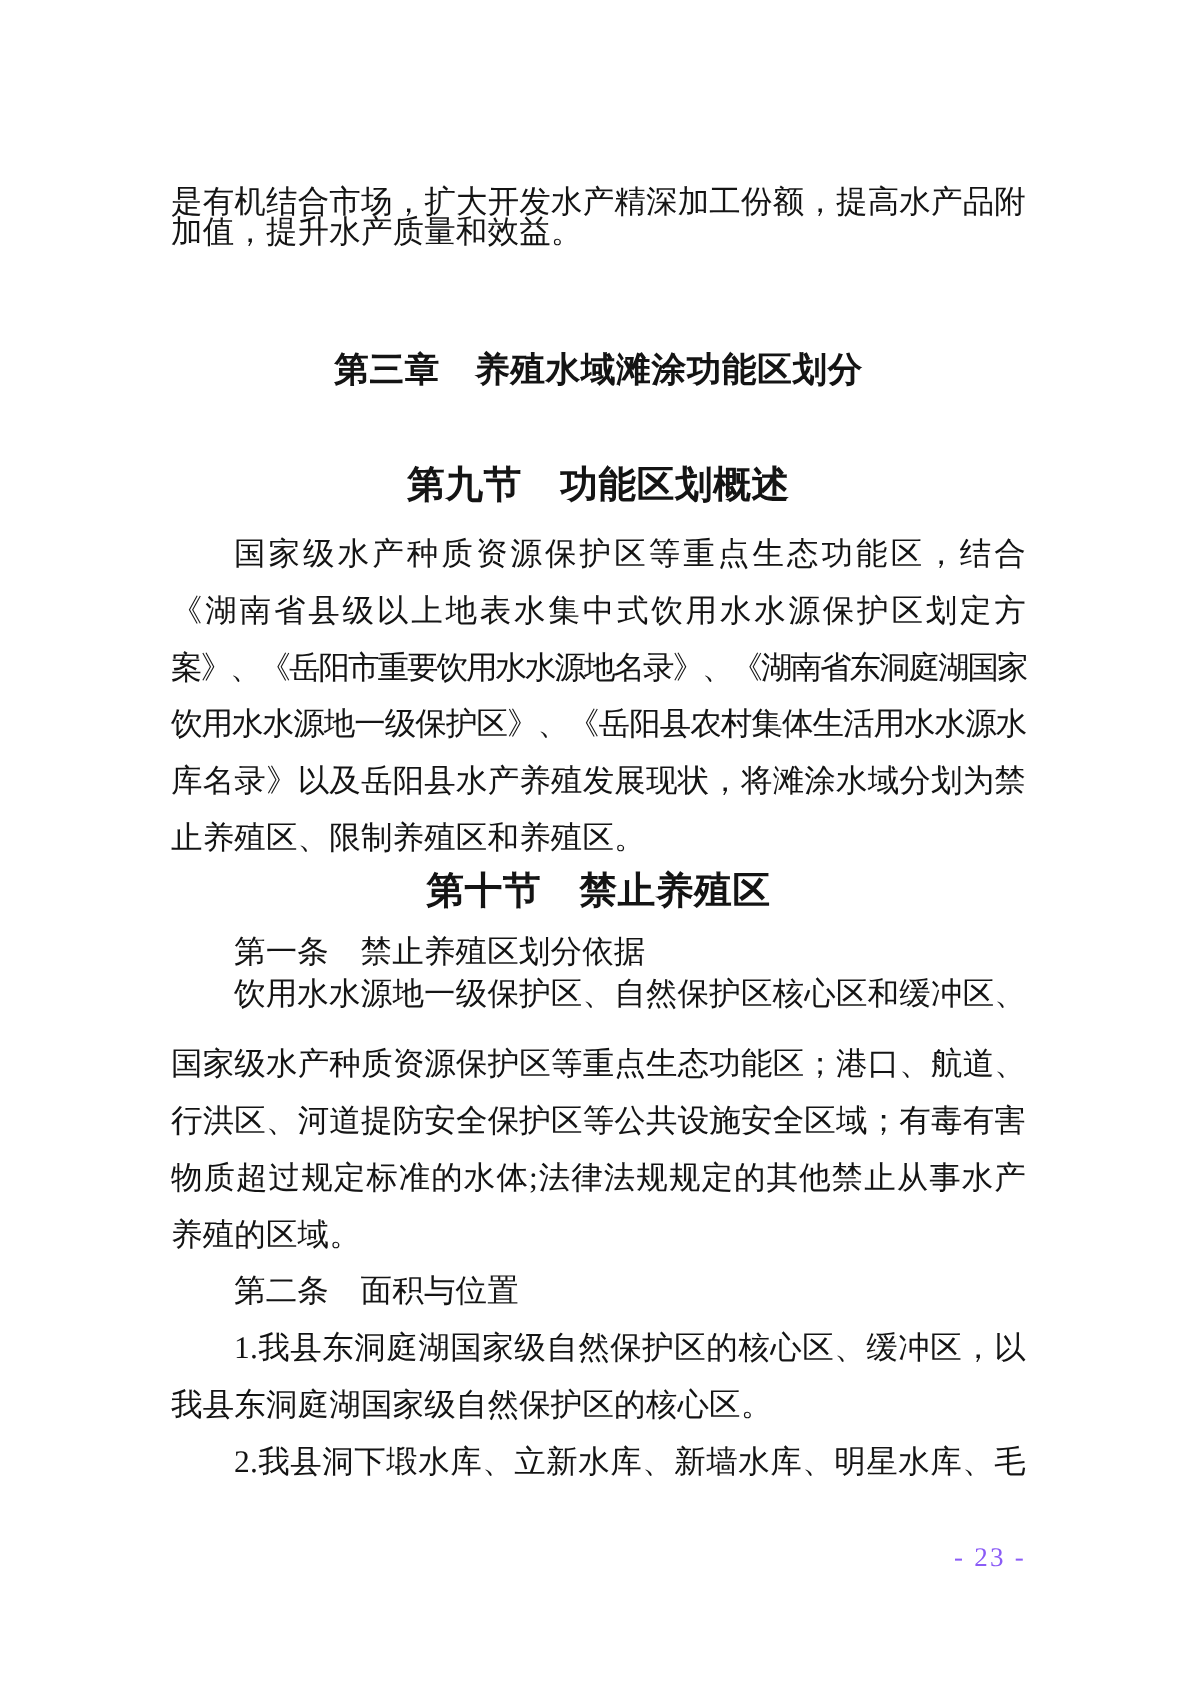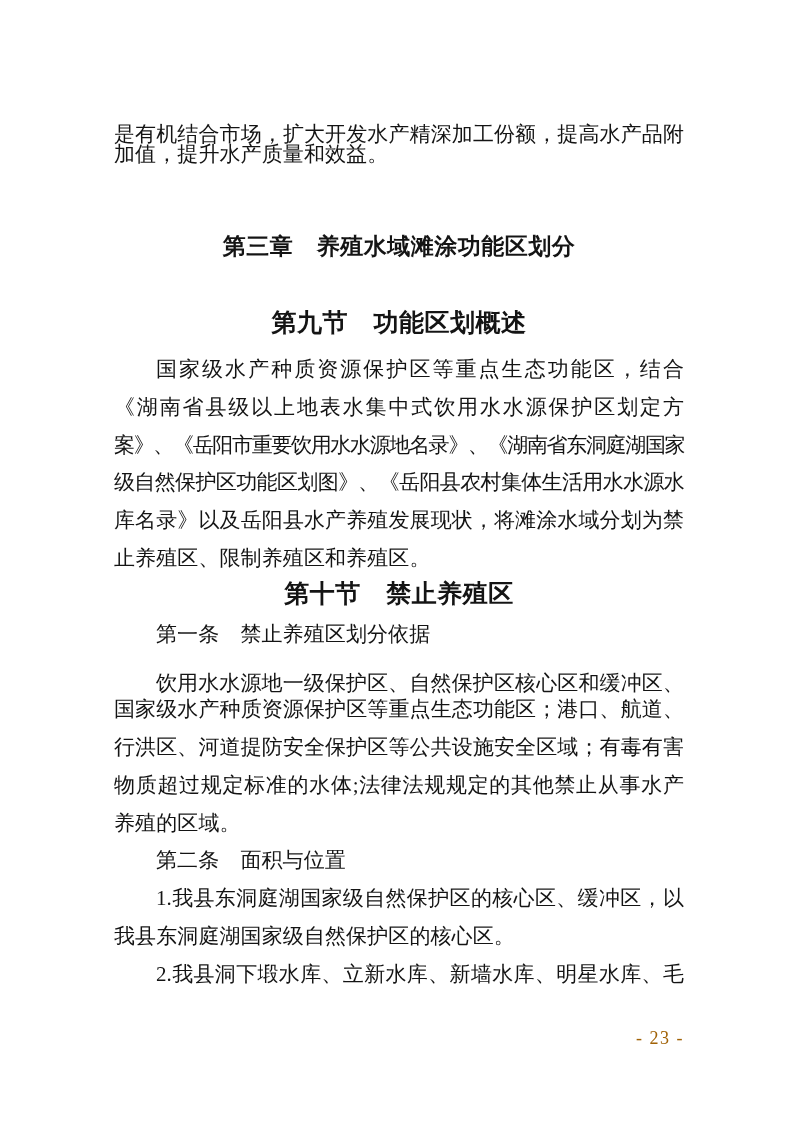--- a/index.html
+++ b/index.html
@@ -50,46 +50,46 @@
   .section { font-size: 25px; }
   .page-number {
     position: absolute;
     left: 620px;
     top: 1026px;
     width: 80px;
     font-size: 18px;
     line-height: 24px;
     text-align: center;
     letter-spacing: 1.5px;
-    color: #a16207;
+    color: #8b5cf6;
   }
 </style>
 </head>
 <body>
 
 <div class="page">
 
   <div class="ln fill" style="top:119px">是有机结合市场，扩大开发水产精深加工份额，提高水产品附</div>
   <div class="ln" style="top:139px">加值，提升水产质量和效益。</div>
 
   <div class="ln head chapter" style="top:233px">第三章　养殖水域滩涂功能区划分</div>
 
   <div class="ln head section" style="top:310px">第九节　功能区划概述</div>
 
   <div class="ln fill ind" style="top:354px">国家级水产种质资源保护区等重点生态功能区，结合</div>
   <div class="ln fill" style="top:392px">《湖南省县级以上地表水集中式饮用水水源保护区划定方</div>
   <div class="ln fill tight2" style="top:430px">案》、《岳阳市重要饮用水水源地名录》、《湖南省东洞庭湖国家</div>
-  <div class="ln fill tight" style="top:467px">级自然保护区功能区划图》、《岳阳县农村集体生活用水水源水</div>
+  <div class="ln fill tight" style="top:467px">饮用水水源地一级保护区》、《岳阳县农村集体生活用水水源水</div>
   <div class="ln fill" style="top:505px">库名录》以及岳阳县水产养殖发展现状，将滩涂水域分划为禁</div>
   <div class="ln" style="top:543px">止养殖区、限制养殖区和养殖区。</div>
 
   <div class="ln head section" style="top:581px">第十节　禁止养殖区</div>
 
   <div class="ln ind" style="top:619px">第一条　禁止养殖区划分依据</div>
-  <div class="ln fill ind" style="top:668px">饮用水水源地一级保护区、自然保护区核心区和缓冲区、</div>
+  <div class="ln fill ind" style="top:647px">饮用水水源地一级保护区、自然保护区核心区和缓冲区、</div>
   <div class="ln fill" style="top:694px">国家级水产种质资源保护区等重点生态功能区；港口、航道、</div>
   <div class="ln fill" style="top:732px">行洪区、河道提防安全保护区等公共设施安全区域；有毒有害</div>
   <div class="ln fill" style="top:770px">物质超过规定标准的水体;法律法规规定的其他禁止从事水产</div>
   <div class="ln" style="top:808px">养殖的区域。</div>
 
   <div class="ln ind" style="top:845px">第二条　面积与位置</div>
   <div class="ln fill ind" style="top:883px">1.我县东洞庭湖国家级自然保护区的核心区、缓冲区，以</div>
   <div class="ln" style="top:921px">我县东洞庭湖国家级自然保护区的核心区。</div>
   <div class="ln fill ind" style="top:959px">2.我县洞下塅水库、立新水库、新墙水库、明星水库、毛</div>
 

